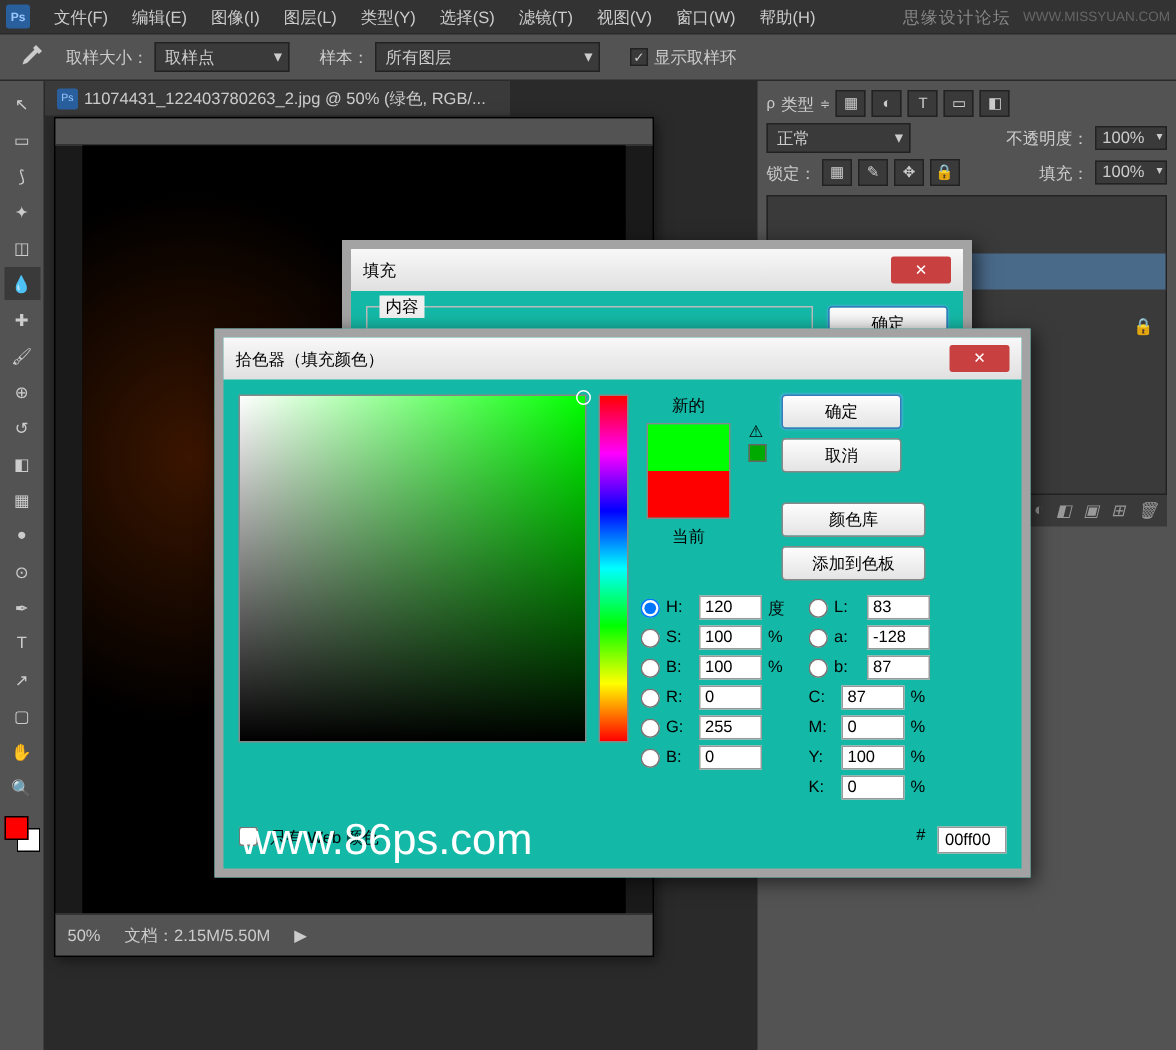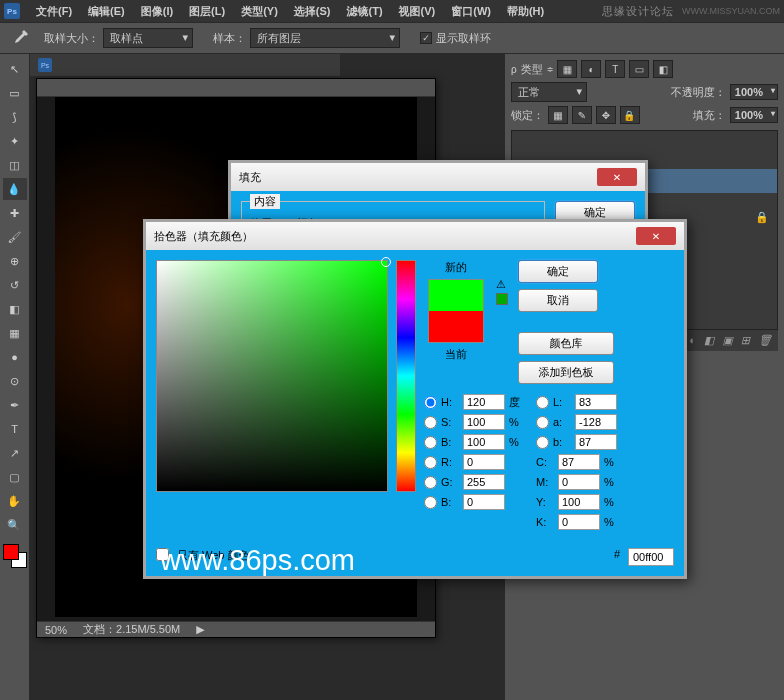--- a/index.html
+++ b/index.html
@@ -1,19 +1,19 @@
 <!DOCTYPE html>
 <html><head>
 <meta charset="utf-8">
 <style>
 * { margin: 0; padding: 0; box-sizing: border-box; font-family: "Microsoft YaHei", Arial, sans-serif; font-size: 11px; }
 body { background: #535353; width: 784px; height: 700px; overflow: hidden; position: relative; }
 .topbar { background: #333; height: 22px; display: flex; align-items: center; padding: 0 4px; color: #ccc; }
 .ps-logo { width: 16px; height: 16px; background: #2a5f9e; border-radius: 2px; display: flex; align-items: center; justify-content: center; color: #9ac8ff; font-size: 8px; font-weight: bold; margin-right: 8px; }
-.menu-item { padding: 0 8px; cursor: default; font-weight: bold; }
+.menu-item { padding: 0 8px; cursor: default; }
 .watermark { margin-left: auto; color: #888; font-size: 11px; letter-spacing: 1px; }
 .wm2 { color: #666; font-size: 9px; margin-left: 8px; }
 .options-bar { background: #535353; height: 32px; display: flex; align-items: center; padding: 0 10px; color: #ccc; border-top: 1px solid #2a2a2a; border-bottom: 1px solid #2a2a2a; }
 .eyedrop-icon { width: 20px; height: 20px; margin-right: 10px; }
 .options-bar label { margin: 0 4px; }
 .dropdown { background: #3a3a3a; border: 1px solid #222; color: #ccc; padding: 2px 20px 2px 6px; height: 20px; position: relative; }
 .dropdown::after { content: "▾"; position: absolute; right: 4px; }
 .checkbox { width: 12px; height: 12px; background: #3a3a3a; border: 1px solid #222; display: inline-flex; align-items: center; justify-content: center; color: #ccc; font-size: 9px; margin-right: 4px; }
 .main { display: flex; height: calc(100% - 54px); }
 .toolbox { width: 30px; background: #535353; border-right: 1px solid #2a2a2a; display: flex; flex-direction: column; align-items: center; padding-top: 4px; gap: 2px; }
@@ -21,37 +21,37 @@
 .tool.active { background: #3a3a3a; }
 .fg-bg { width: 24px; height: 24px; position: relative; margin-top: 6px; }
 .fg { width: 16px; height: 16px; background: #ff0000; position: absolute; top: 0; left: 0; border: 1px solid #000; }
 .bg { width: 16px; height: 16px; background: #fff; position: absolute; bottom: 0; right: 0; border: 1px solid #000; }
 .workspace { flex: 1; position: relative; background: #2a2a2a; }
 .doc-tab { background: #3a3a3a; color: #ccc; padding: 4px 8px; display: flex; align-items: center; width: 310px; font-size: 10px; }
 .doc-tab .ps-mini { width: 14px; height: 14px; background: #2a5f9e; border-radius: 2px; margin-right: 4px; color: #9ac8ff; font-size: 7px; display: flex; align-items: center; justify-content: center; }
 .canvas-area { position: absolute; top: 24px; left: 6px; width: 400px; height: 560px; background: #1a1a1a; border: 1px solid #000; box-shadow: 2px 2px 8px rgba(0,0,0,0.5); }
 .ruler-h { height: 18px; background: #535353; border-bottom: 1px solid #333; }
 .canvas { position: absolute; top: 18px; left: 18px; right: 18px; bottom: 20px; background: radial-gradient(ellipse at 20% 40%, #3a1500 0%, #000 40%), radial-gradient(ellipse at 15% 70%, #ff6600 0%, transparent 15%); background-color: #000; }
-.status-bar { position: absolute; bottom: 0; left: 0; right: 0; height: 16px; background: #535353; color: #ccc; display: flex; align-items: center; padding: 0 8px; font-size: 10px; border-top: 1px solid #333; }
+.status-bar { position: absolute; bottom: 0; left: 0; right: 0; height: 28px; background: #535353; color: #ccc; display: flex; align-items: center; padding: 0 8px; font-size: 10px; border-top: 1px solid #333; }
 .status-bar span { margin-right: 16px; }
 .right-panel { width: 280px; background: #535353; border-left: 1px solid #2a2a2a; }
 .panel-tabs { display: flex; background: #3a3a3a; height: 24px; }
 .panel-tab { padding: 4px 10px; color: #999; }
 .panel-tab.active { background: #535353; color: #ccc; }
 .panel-body { padding: 6px; color: #ccc; }
 .panel-row { display: flex; align-items: center; margin-bottom: 4px; gap: 4px; }
 .icon-btn { width: 20px; height: 18px; background: #3a3a3a; border: 1px solid #222; display: flex; align-items: center; justify-content: center; font-size: 10px; }
 .panel-row label { margin-left: auto; }
-.pct-box { background: #3a3a3a; border: 1px solid #222; padding: 1px 14px 1px 4px; position: relative; font-weight: bold; }
+.pct-box { background: #3a3a3a; border: 1px solid #222; padding: 1px 14px 1px 4px; position: relative; }
 .pct-box::after { content: "▾"; position: absolute; right: 2px; font-size: 8px; }
 .layer-list { background: #3a3a3a; height: 200px; margin-top: 6px; position: relative; border: 1px solid #222; }
 .layer-selected { background: #4a6a8a; height: 24px; position: absolute; top: 38px; left: 0; right: 0; }
 .layer-bottom { display: flex; justify-content: flex-end; gap: 8px; padding: 4px 6px; background: #3a3a3a; color: #999; font-size: 10px; font-style: italic; }
 
-.dialog { position: absolute; background: #0ea5e9; border: 3px solid #a3a3a3; box-shadow: 3px 3px 12px rgba(0,0,0,0.6); }
+.dialog { position: absolute; background: #14b8a6; border: 6px solid #a3a3a3; box-shadow: 3px 3px 12px rgba(0,0,0,0.6); }
 .dlg-title { background: linear-gradient(#f8f8f8, #e0e0e0); padding: 5px 8px; font-size: 12px; display: flex; align-items: center; }
 .dlg-close { margin-left: auto; width: 40px; height: 18px; background: #c94040; color: #fff; display: flex; align-items: center; justify-content: center; border-radius: 2px; font-size: 10px; }
 .dlg-body { padding: 10px; }
 .fieldset { border: 1px solid #bbb; padding: 8px; margin-bottom: 8px; position: relative; }
 .fieldset .legend { position: absolute; top: -8px; left: 8px; background: #f0f0f0; padding: 0 4px; }
 .btn { background: linear-gradient(#fdfdfd, #e4e4e4); border: 1px solid #888; padding: 3px 0; width: 80px; text-align: center; border-radius: 3px; cursor: pointer; }
 .btn.primary { border: 1px solid #3a7abd; box-shadow: 0 0 2px #6ab0ff; }
 
 #fill-dlg { top: 160px; left: 228px; width: 420px; }
 #picker-dlg { top: 219px; left: 143px; width: 544px; }
@@ -128,20 +128,21 @@
     <div class="tool">🔍</div>
     <div class="fg-bg">
       <div class="bg"></div>
       <div class="fg"></div>
     </div>
   </div>
 
   <div class="workspace">
     <div class="doc-tab">
       <span class="ps-mini">Ps</span>
+      <span>11074431_122403780263_2.jpg @ 50% (绿色, RGB/...</span>
     </div>
     <div class="canvas-area">
       <div class="ruler-h"></div>
       <div class="canvas"></div>
       <div class="status-bar">
         <span>50%</span>
         <span>文档：2.15M/5.50M</span>
         <span>▶</span>
       </div>
     </div>
@@ -154,21 +155,21 @@
         <span style="font-size:10px">ρ</span>
         <span>类型</span>
         <span style="font-size:8px">≑</span>
         <div class="icon-btn">▦</div>
         <div class="icon-btn">◐</div>
         <div class="icon-btn">T</div>
         <div class="icon-btn">▭</div>
         <div class="icon-btn">◧</div>
       </div>
       <div class="panel-row">
-        <div class="dropdown" style="width:76px">正常</div>
+        <div class="dropdown" style="width:96px">正常</div>
         <label>不透明度：</label>
         <div class="pct-box">100%</div>
       </div>
       <div class="panel-row">
         <span>锁定：</span>
         <span class="icon-btn">▦</span>
         <span class="icon-btn">✎</span>
         <span class="icon-btn">✥</span>
         <span class="icon-btn">🔒</span>
         <label>填充：</label>

